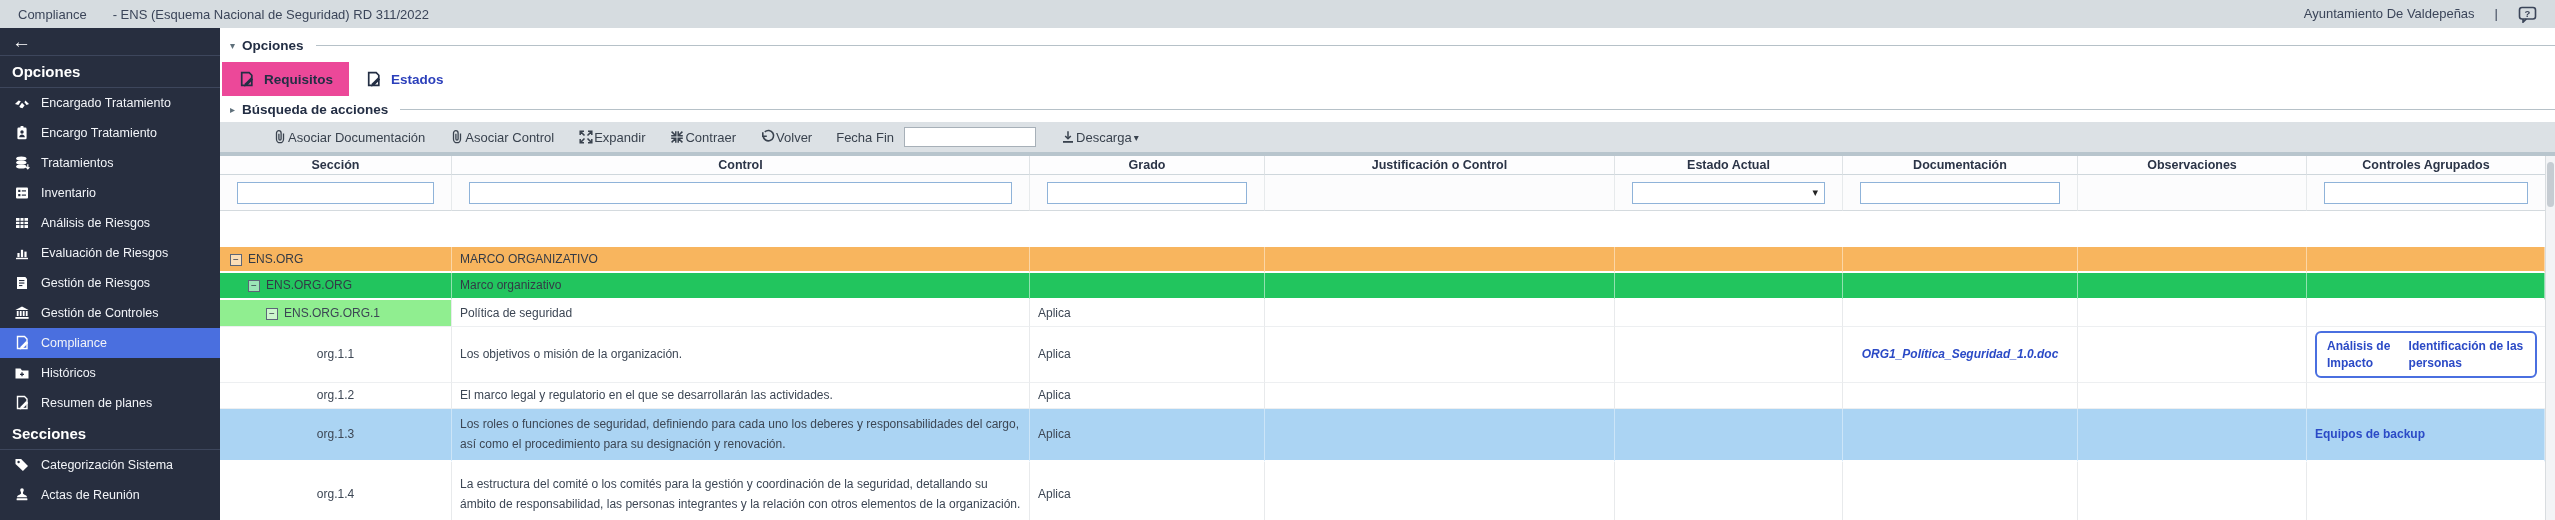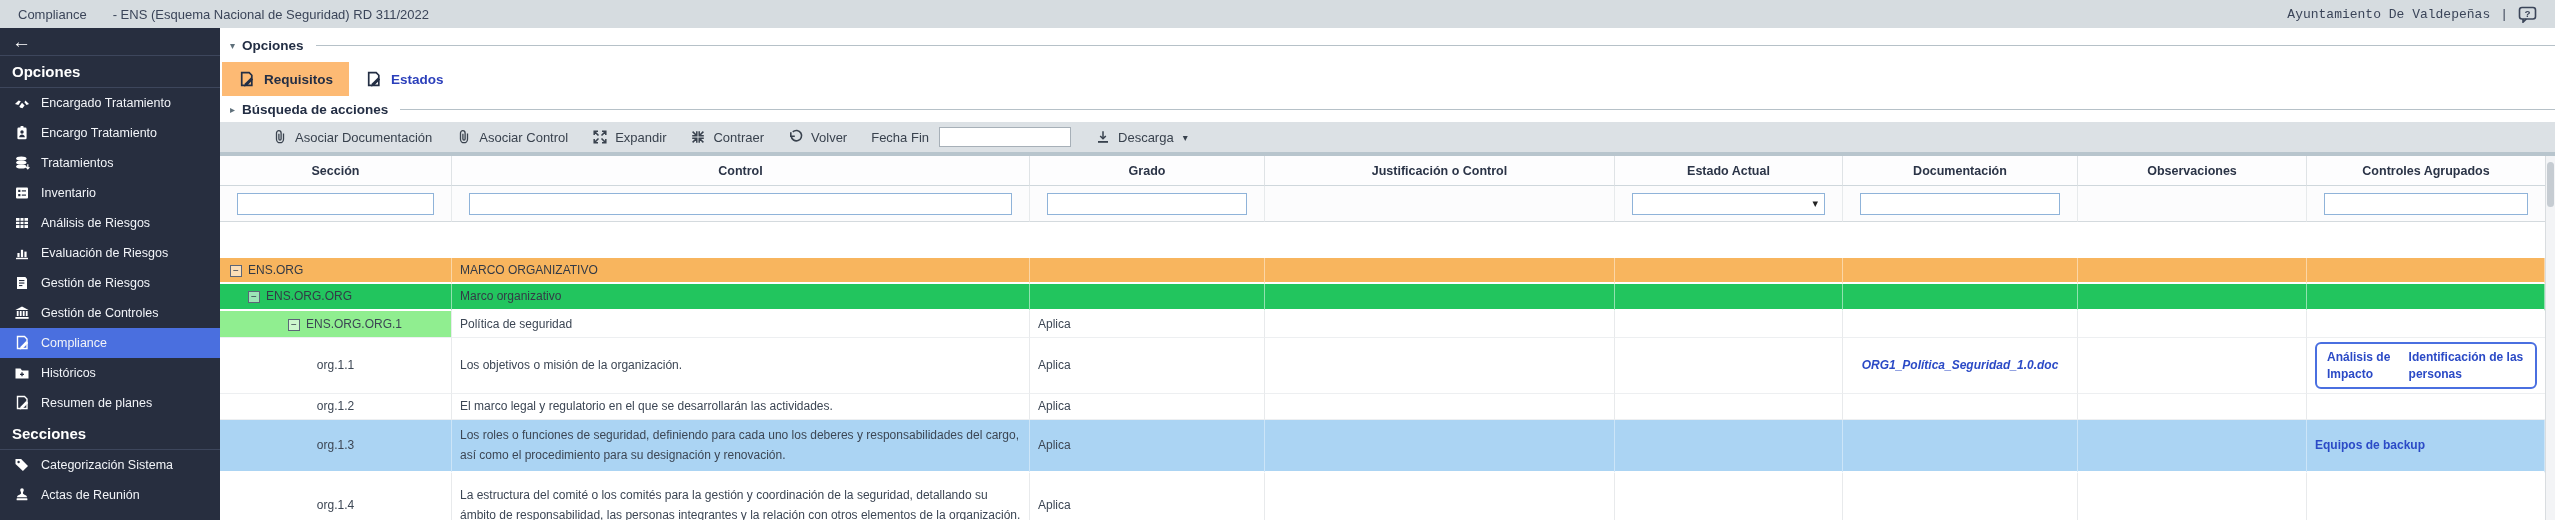--- a/index.html
+++ b/index.html
@@ -4,21 +4,21 @@
 <style>
   * { margin:0; padding:0; box-sizing:border-box; }
   html,body { width:2555px; height:520px; overflow:hidden; background:#fff;
               font-family:"Liberation Sans", sans-serif; }
   .page { position:relative; width:2555px; height:520px; display:flex; flex-direction:column; }
 
   
   .topbar { height:28px; background:#d6dce0; display:flex; align-items:center;
             padding:0 18px; color:#3b4559; font-size:13px; flex:0 0 auto; }
   .topbar .app-title { font-weight:400; margin-right:26px; }
-  .topbar .right { margin-left:auto; display:flex; align-items:center; gap:10px;font-family:Liberation Mono, monospace; }
+  .topbar .right { margin-left:auto; display:flex; align-items:flex-start; gap:20px; }
   .help-ic { width:19px; height:17px; display:inline-block; }
 
   
   .app { flex:1; display:flex; min-height:0; }
 
   
   .sidebar { width:220px; background:#272e3f; color:#f2f4f8; flex:0 0 auto;
              display:flex; flex-direction:column; overflow:hidden; }
   .side-back { height:28px; display:flex; align-items:center; padding-left:12px;
                border-bottom:1px solid #3d465c; font-size:19px; font-weight:bold; color:#fff;
@@ -33,38 +33,38 @@
   
   .main { flex:1; display:flex; flex-direction:column; min-width:0; background:#fff; padding-top:8px; }
   .collapse-row { display:flex; align-items:center; height:18px; flex:0 0 auto; }
   .collapse-row .caret { color:#5f707b; font-size:10px; margin:0 7px 0 10px; }
   .collapse-row .hd { font-weight:bold; color:#232e44; font-size:13.5px; }
   .collapse-row .rule { flex:1; height:1px; background:#b6c1c8; margin-left:12px; }
 
   .tabs { display:flex; align-items:flex-end; height:38px; margin:4px 0 4px 2px; flex:0 0 auto; }
   .tab { display:flex; align-items:center; gap:9px; padding:0 16px; height:34px;
          font-weight:bold; font-size:13.5px; cursor:pointer; }
-  .tab.active { background:#fdba74; color:#232e44; }
+  .tab.active { background:#ec4899; color:#232e44; }
   .tab.inactive { color:#2b3fbb; }
 
   .toolbar { height:30px; margin-top:4px; background:#dce1e5; display:flex; align-items:center;
              padding-left:52px; flex:0 0 auto; font-size:13px; color:#39424e; }
-  .tbtn { display:flex; align-items:center; gap:7px; margin-right:24px; cursor:pointer; white-space:nowrap; }
+  .tbtn { display:flex; align-items:center; margin-right:24px; cursor:pointer; white-space:nowrap; }
   .tlabel { margin-right:10px; }
   .fecha-input { width:132px; height:20px; border:1px solid #a7b0b8; background:#fff; margin-right:24px;
                  font-size:12px; padding:0 4px; }
   .dcaret { font-size:10px; color:#39424e; margin-left:2px; }
 
   
   .tablewrap { position:relative; flex:1; min-height:0; border-top:4px solid #b8c5cd; overflow:hidden; }
   table { border-collapse:separate; border-spacing:0; table-layout:fixed; width:2325px;
           font-size:12px; color:#3c4654; }
   col.c-sec{width:232px} col.c-ctl{width:578px} col.c-grd{width:235px} col.c-jus{width:350px}
   col.c-est{width:228px} col.c-doc{width:235px} col.c-obs{width:229px} col.c-agr{width:238px}
-  thead th { height:30px; font-weight:bold; font-size:12.5px; color:#2b3447; background:#fdfdfe;
+  thead th { height:19px; font-weight:bold; font-size:12.5px; color:#2b3447; background:#fdfdfe;
              border-right:1px solid #dfe3e6; border-bottom:1px solid #cfd7dc; text-align:center; }
   thead th:last-child { border-right:none; }
   tr.filter td { height:36px; background:#fcfcfd; border-right:1px solid #e7eaec;
                  border-bottom:1px solid #d4dade; text-align:center; vertical-align:middle; }
   tr.filter td:last-child { border-right:none; }
   .flt { width:calc(100% - 18px); height:22px; border:1px solid #8fb3d9; background:#fff;
          font-size:12px; padding:0 4px; }
   .sel { width:calc(100% - 18px); height:22px; border:1px solid #8fb3d9; background:#fff;
          margin:0 auto; display:flex; align-items:center; justify-content:flex-end;
          padding-right:6px; cursor:pointer; }
@@ -73,21 +73,21 @@
   tbody td { padding:2px 8px; vertical-align:middle; border-right:1px solid #e8eaec;
              border-bottom:1px solid #edeff1; line-height:1.7; }
   tbody td:last-child { border-right:none; }
   tr.r-data { height:24px; }
   tr.lvl1 td { background:#f8b55e; border-right:1px solid rgba(255,255,255,.45); border-bottom:2px solid #fff; color:#333a46; }
   tr.lvl2 td { background:#22c55e; border-right:1px solid rgba(255,255,255,.5); border-bottom:2px solid #fff; color:#333a46;margin-top:33px; }
   tr.lvl3 { height:27px; }
   tr.lvl3 td.sec { background:#90ee90; }
   tr.hl td { background:#abd4f3; border-right:1px solid rgba(255,255,255,.4); border-bottom:2px solid #fff; }
   td.sec-leaf { text-align:center; }
-  .ind0 { padding-left:10px; } .ind1 { padding-left:28px; } .ind2 { padding-left:68px; }
+  .ind0 { padding-left:10px; } .ind1 { padding-left:28px; } .ind2 { padding-left:46px; }
   .cbox { display:inline-flex; width:12px; height:12px; border:1px solid #5c6678;
           background:rgba(255,255,255,.55); align-items:center; justify-content:center;
           font-size:10px; line-height:1; margin-right:6px; color:#2e3646; cursor:pointer; }
   td.doc { text-align:center; }
   .doc-link { color:#2b4ac6; font-weight:bold; cursor:pointer;font-style:italic; }
   .agr-box { border:2px solid #4a6fe0; border-radius:6px; background:#fff; padding:5px 10px;
              display:flex; flex-direction:row; gap:5px; margin:2px 0; }
   .agr-link { color:#2b4ac6; font-weight:bold; font-size:12px; line-height:1.4; cursor:pointer; }
   td.agr-c { text-align:left; }
   tr.row-114 { height:40px; } tr.row-13 { height:53px; } tr.row-14 { height:66px; vertical-align:top; }

